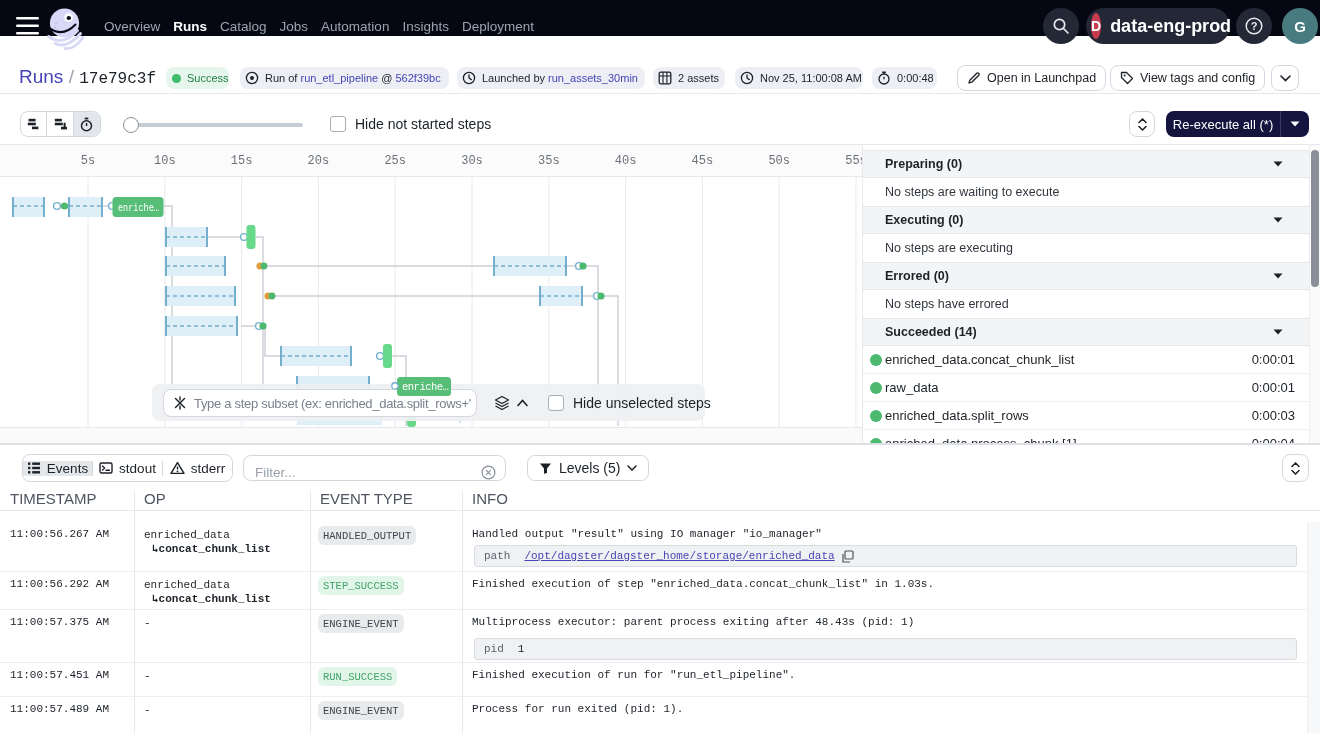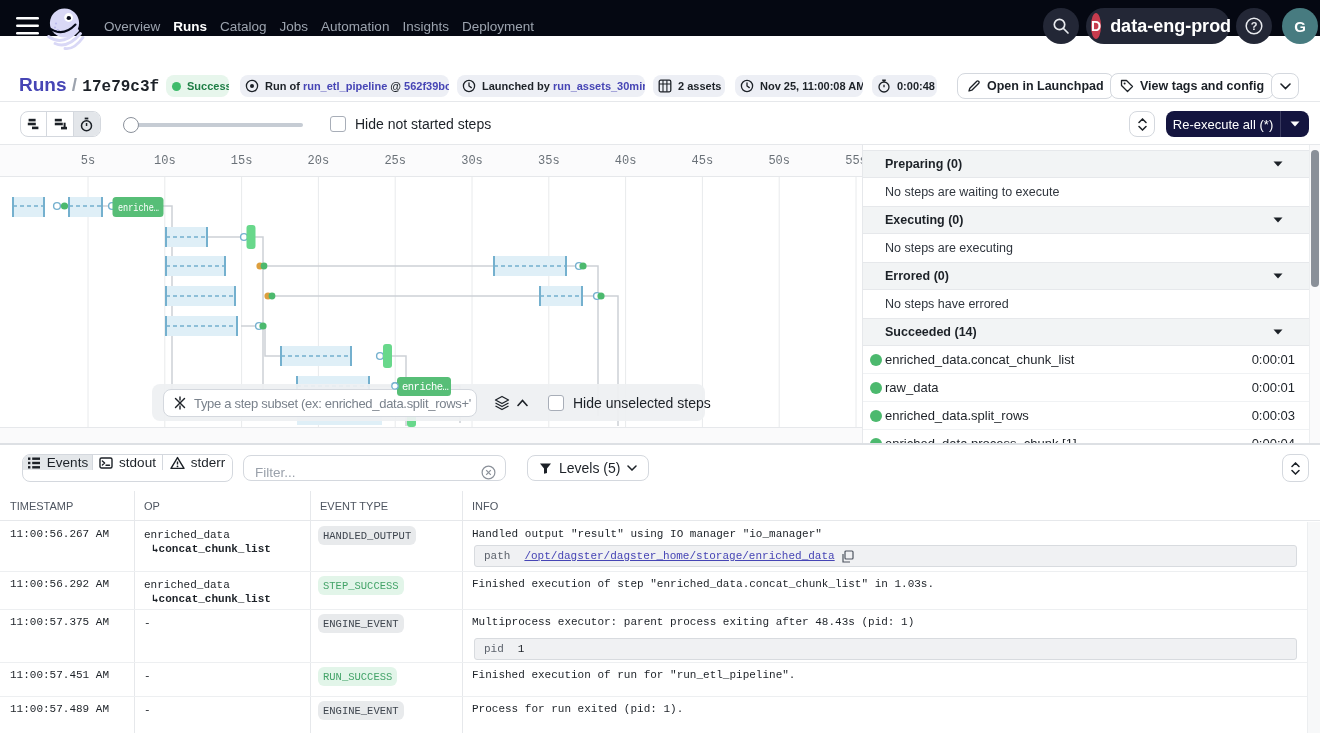--- a/index.html
+++ b/index.html
@@ -97,21 +97,21 @@
 
     <div class="abs" style="left:1236px;top:8px;width:36px;height:36px;border-radius:50%;background:#232736;"></div>
     <svg class="abs" style="left:1244px;top:16px" width="20" height="20" viewBox="0 0 20 20">
       <circle cx="10" cy="10" r="7.8" fill="none" stroke="#E8EAEE" stroke-width="1.5"></circle>
       <text x="10" y="14" text-anchor="middle" font-size="11" font-weight="700" fill="#E8EAEE" font-family="Liberation Sans">?</text>
     </svg>
 
     <div class="abs" style="left:1282px;top:8px;width:36px;height:36px;border-radius:50%;background:#477B80;display:flex;align-items:center;justify-content:center;color:#fff;font-size:15px;font-weight:700;">G</div>
   </div>
 
-  <div class="abs" id="crumb" style="left:0;top:60px;width:1320px;height:42px;background:#fff;border-bottom:1px solid #E6E8EB;font-weight:bold;">
+  <div class="abs" id="crumb" style="left:0;top:52px;width:1320px;height:42px;background:#fff;border-bottom:1px solid #E6E8EB;">
     <div class="abs" style="left:19px;top:14px;font-size:19px;">
       <span style="color:#4645B5;">Runs</span>
       <span style="color:#9CA3AE;"> / </span><span class="mono" style="color:#1C2127;font-size:16px;">17e79c3f</span>
     </div>
     <div class="chip" style="left:166px;top:15px;width:63px;background:#E7F6EC;color:#1E7E45;padding:0 4px 0 6px;">
       <span style="width:9px;height:9px;border-radius:50%;background:#3EBC6B;display:inline-block;flex:0 0 auto;"></span>Success
     </div>
     <div class="chip" style="left:240px;top:15px;width:209px;">
       <svg width="14" height="14" viewBox="0 0 14 14">
           <circle cx="7" cy="7" r="5.6" fill="none" stroke="#1C2127" stroke-width="1.3"></circle>
@@ -414,21 +414,21 @@
         <span class="rp-dot"></span>
         <span class="rp-name">enriched_data.process_chunk [1]</span>
         <span class="rp-dur">0:00:04</span>
       </div>
     <div class="abs" style="left:446px;top:0;width:12px;height:298px;background:#FAFAFB;border-left:1px solid #ECEEF0;"></div>
     <div class="abs" style="left:448px;top:5px;width:8px;height:137px;border-radius:4px;background:#8A9099;"></div>
   </div>
 
   <div class="abs" id="bottom" style="left:0;top:443px;width:1320px;height:290px;border-top:2px solid #DDE0E4;background:#fff;">
 
-    <div class="abs" style="left:22px;top:9px;height:28px;border:1px solid #D4D8DE;border-radius:8px;display:flex;align-items:flex-start;overflow:hidden;">
+    <div class="abs" style="left:22px;top:9px;height:28px;border:1px solid #D4D8DE;border-radius:8px;display:flex;align-items:center;overflow:hidden;">
       <div style="display:flex;align-items:center;justify-content:center;gap:6px;width:70px;background:#E4E7EA;font-size:13.5px;color:#1C2127;border-right:1px solid #D4D8DE;">
         <svg width="14" height="14" viewBox="0 0 14 14">
             <g fill="#1C2127">
               <rect x="1" y="1.5" width="2.4" height="2.4"></rect>
               <rect x="1" y="5.8" width="2.4" height="2.4"></rect>
               <rect x="1" y="10.1" width="2.4" height="2.4"></rect>
               <rect x="5.2" y="1.5" width="7.8" height="2.4"></rect>
               <rect x="5.2" y="5.8" width="7.8" height="2.4"></rect>
               <rect x="5.2" y="10.1" width="7.8" height="2.4"></rect>
             </g>
@@ -473,21 +473,21 @@
     </div>
     <div class="abs" style="left:1282px;top:9px;width:27px;height:28px;border:1px solid #D4D8DE;border-radius:8px;display:flex;align-items:center;justify-content:center;flex-direction:column;gap:1px;">
       <svg width="9" height="6" viewBox="0 0 9 6">
           <path d="M1,4.5 L4.5,1 L8,4.5" stroke="#1C2127" stroke-width="1.5" fill="none" stroke-linecap="round"></path>
         </svg>
       <svg width="9" height="6" viewBox="0 0 9 6">
           <path d="M1,1.5 L4.5,5 L8,1.5" stroke="#1C2127" stroke-width="1.5" fill="none" stroke-linecap="round"></path>
         </svg>
     </div>
 
-    <div class="abs" style="left:0;top:46px;width:1320px;height:30px;border-bottom:1px solid #E6E8EB;font-size:11px;color:#4E5560;">
+    <div class="abs" style="left:0;top:36px;width:1320px;height:30px;border-bottom:1px solid #E6E8EB;font-size:15px;color:#4E5560;">
       <span class="abs" style="left:10px;top:9px;">TIMESTAMP</span>
       <span class="abs" style="left:144px;top:9px;">OP</span>
       <span class="abs" style="left:320px;top:9px;">EVENT TYPE</span>
       <span class="abs" style="left:472px;top:9px;">INFO</span>
     </div>
 
     <div class="abs" style="left:134px;top:46px;width:1px;height:244px;background:#E6E8EB;"></div>
     <div class="abs" style="left:310px;top:46px;width:1px;height:244px;background:#E6E8EB;"></div>
     <div class="abs" style="left:462px;top:46px;width:1px;height:244px;background:#E6E8EB;"></div>
 

